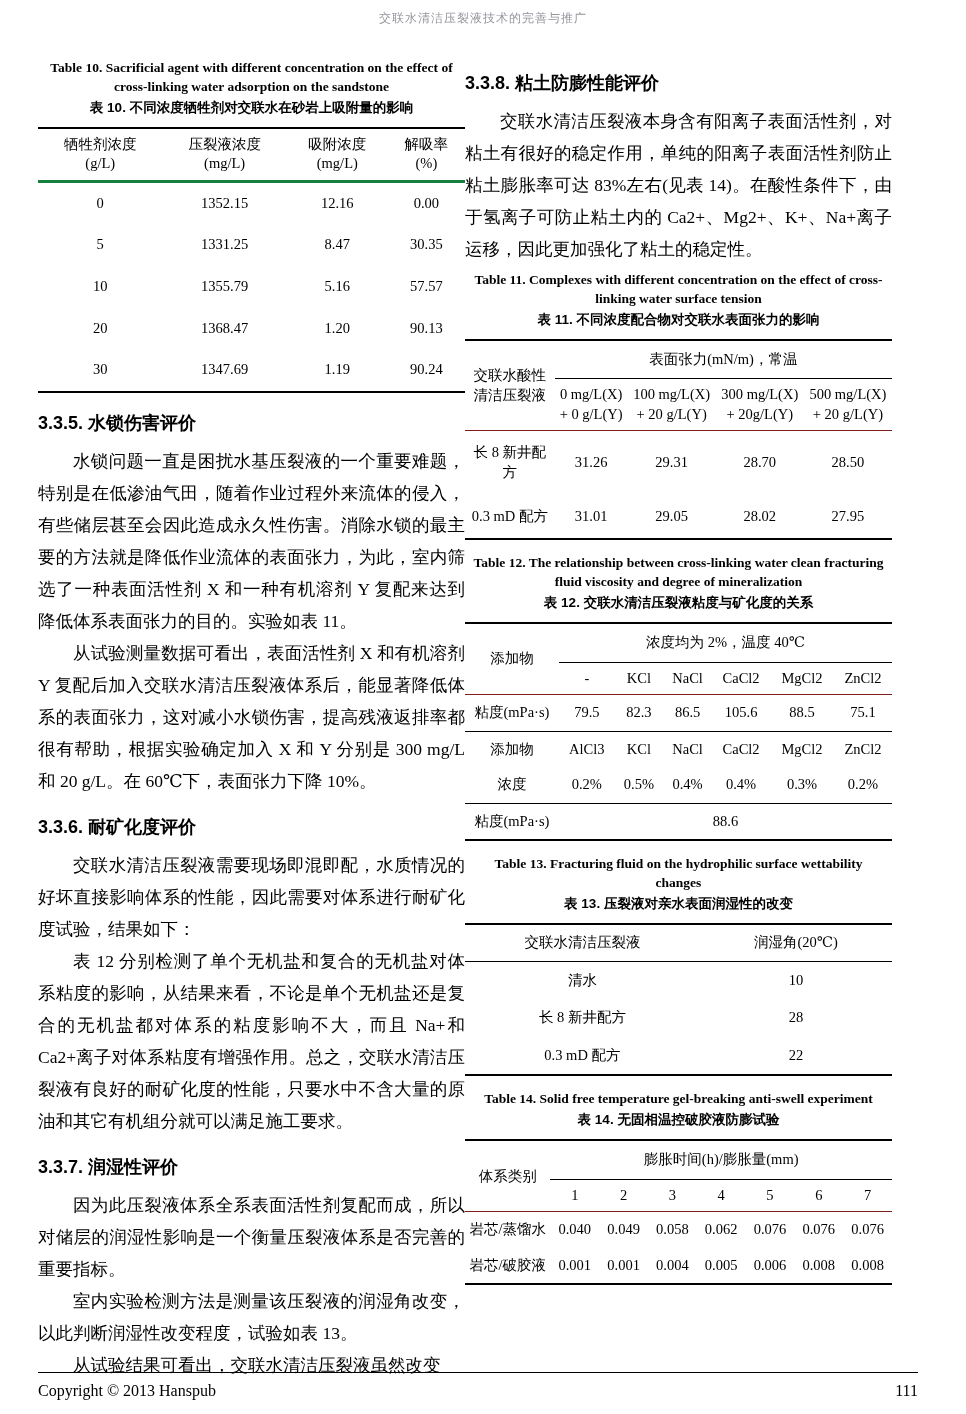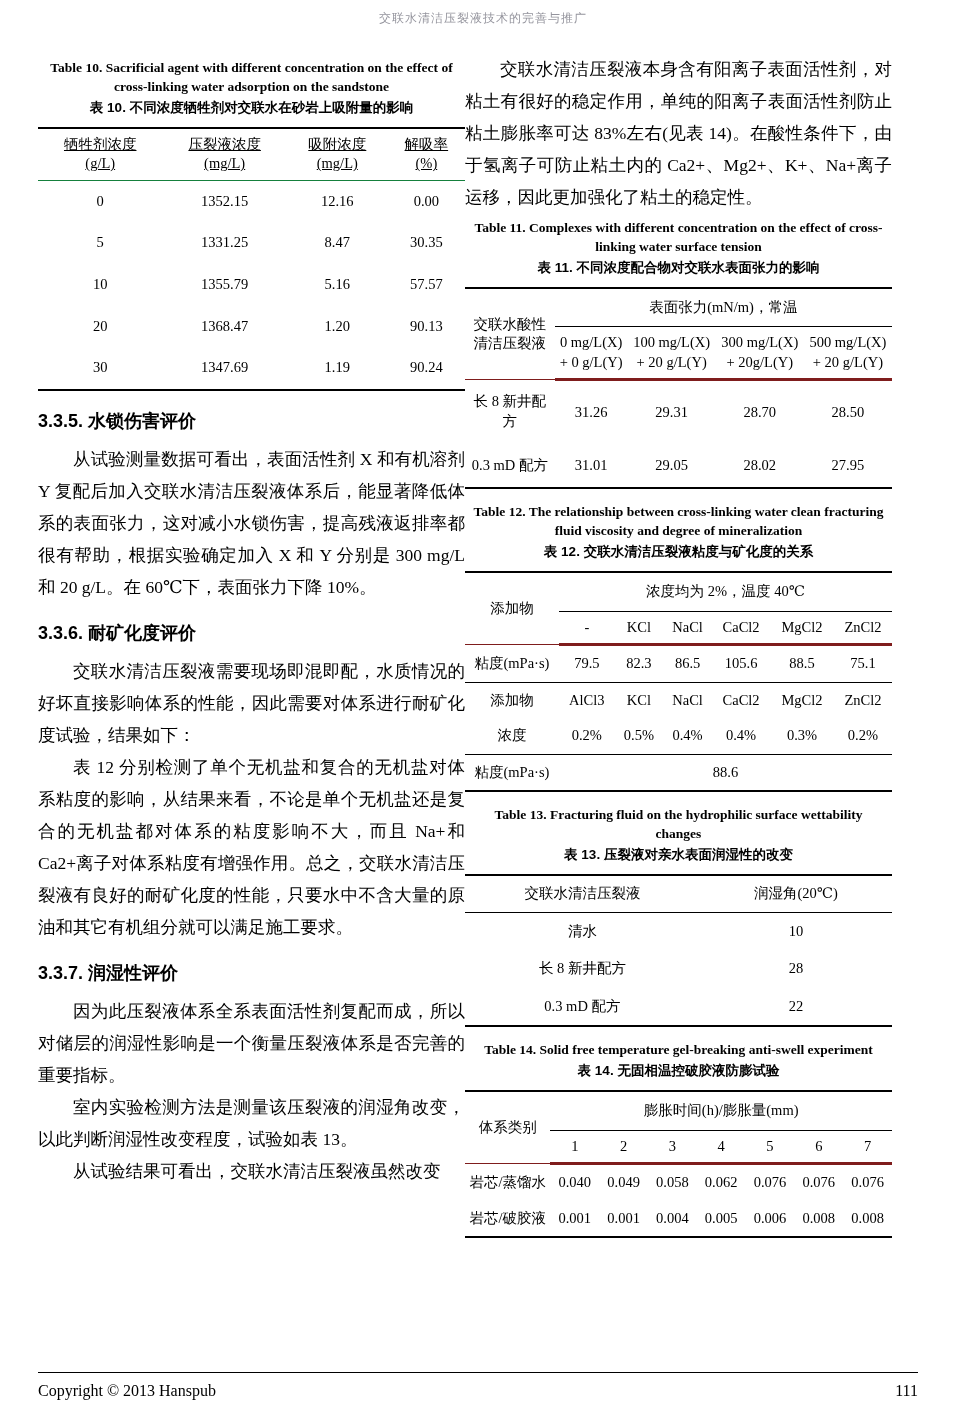--- a/index.html
+++ b/index.html
@@ -43,26 +43,26 @@
     font-size: 14.5px; margin: 0 0 14px;
     border-top: 2px solid #000; border-bottom: 2px solid #000;
   }
   .paper-table th, .paper-table td {
     font-weight: normal; text-align: center; padding: 9px 2px;
     line-height: 1.35; vertical-align: middle;
   }
   .pre { white-space: pre-line; }
 
   
-  .t10 thead th { border-bottom: 1px solid #15803d; padding: 6px 2px; text-decoration: underline; }
+  .t10 thead th { border-bottom: 3px solid #15803d; padding: 6px 2px; }
   .t10 tbody td { padding: 11px 2px; }
 
   
   .spanhdr { border-bottom: 1px solid #000; padding: 6px 2px; }
-  .subhdr th { border-bottom: 3px solid #7f1d1d; padding: 6px 2px; }
+  .subhdr th { border-bottom: 1px solid #7f1d1d; padding: 6px 2px; }
   .corner { border-bottom: 1px solid #7f1d1d; padding: 4px 2px; }
   .t11 tbody td { padding: 12px 2px; }
   .t12 tbody td { padding: 8px 2px; }
   .t12 tbody tr.rule td { border-bottom: 1px solid #000; }
   .t14 tbody td { padding: 8px 1px; }
 
   
   .t13 thead th { border-bottom: 1px solid #000; padding: 8px 2px; }
   .t13 tbody td { padding: 9px 2px; }
 
@@ -129,36 +129,38 @@
               <td>30</td>
               <td>1347.69</td>
               <td>1.19</td>
               <td>90.24</td>
             </tr>
           </tbody>
         </table>
       </div>
 
       <h3 class="sec">3.3.5. 水锁伤害评价</h3>
+      <p class="body indent">水锁问题一直是困扰水基压裂液的一个重要难题，特别是在低渗油气田，随着作业过程外来流体的侵入，有些储层甚至会因此造成永久性伤害。消除水锁的最主要的方法就是降低作业流体的表面张力，为此，室内筛选了一种表面活性剂 X 和一种有机溶剂 Y 复配来达到降低体系表面张力的目的。实验如表 11。</p>
       <p class="body indent">从试验测量数据可看出，表面活性剂 X 和有机溶剂 Y 复配后加入交联水清洁压裂液体系后，能显著降低体系的表面张力，这对减小水锁伤害，提高残液返排率都很有帮助，根据实验确定加入 X 和 Y 分别是 300 mg/L 和 20 g/L。在 60℃下，表面张力下降 10%。</p>
 
       <h3 class="sec">3.3.6. 耐矿化度评价</h3>
       <p class="body indent">交联水清洁压裂液需要现场即混即配，水质情况的好坏直接影响体系的性能，因此需要对体系进行耐矿化度试验，结果如下：</p>
       <p class="body indent">表 12 分别检测了单个无机盐和复合的无机盐对体系粘度的影响，从结果来看，不论是单个无机盐还是复合的无机盐都对体系的粘度影响不大，而且 Na+和 Ca2+离子对体系粘度有增强作用。总之，交联水清洁压裂液有良好的耐矿化度的性能，只要水中不含大量的原油和其它有机组分就可以满足施工要求。</p>
 
       <h3 class="sec">3.3.7. 润湿性评价</h3>
       <p class="body indent">因为此压裂液体系全系表面活性剂复配而成，所以对储层的润湿性影响是一个衡量压裂液体系是否完善的重要指标。</p>
       <p class="body indent">室内实验检测方法是测量该压裂液的润湿角改变，以此判断润湿性改变程度，试验如表 13。</p>
       <p class="body indent">从试验结果可看出，交联水清洁压裂液虽然改变</p>
 
     </div>
 
     <div class="column">
 
 
+      <h3 class="sec">3.3.8. 粘土防膨性能评价</h3>
       <p class="body indent">交联水清洁压裂液本身含有阳离子表面活性剂，对粘土有很好的稳定作用，单纯的阳离子表面活性剂防止粘土膨胀率可达 83%左右(见表 14)。在酸性条件下，由于氢离子可防止粘土内的 Ca2+、Mg2+、K+、Na+离子运移，因此更加强化了粘土的稳定性。</p>
 
       <div>
         <p class="cap-en">Table 11. Complexes with different concentration on the effect of cross-linking water surface tension</p>
         <p class="cap-zh">表 11. 不同浓度配合物对交联水表面张力的影响</p>
         <table class="paper-table t11">
           <thead>
             <tr>
               <th rowspan="2" class="pre corner" style="width:21%;">交联水酸性
 清洁压裂液</th>

